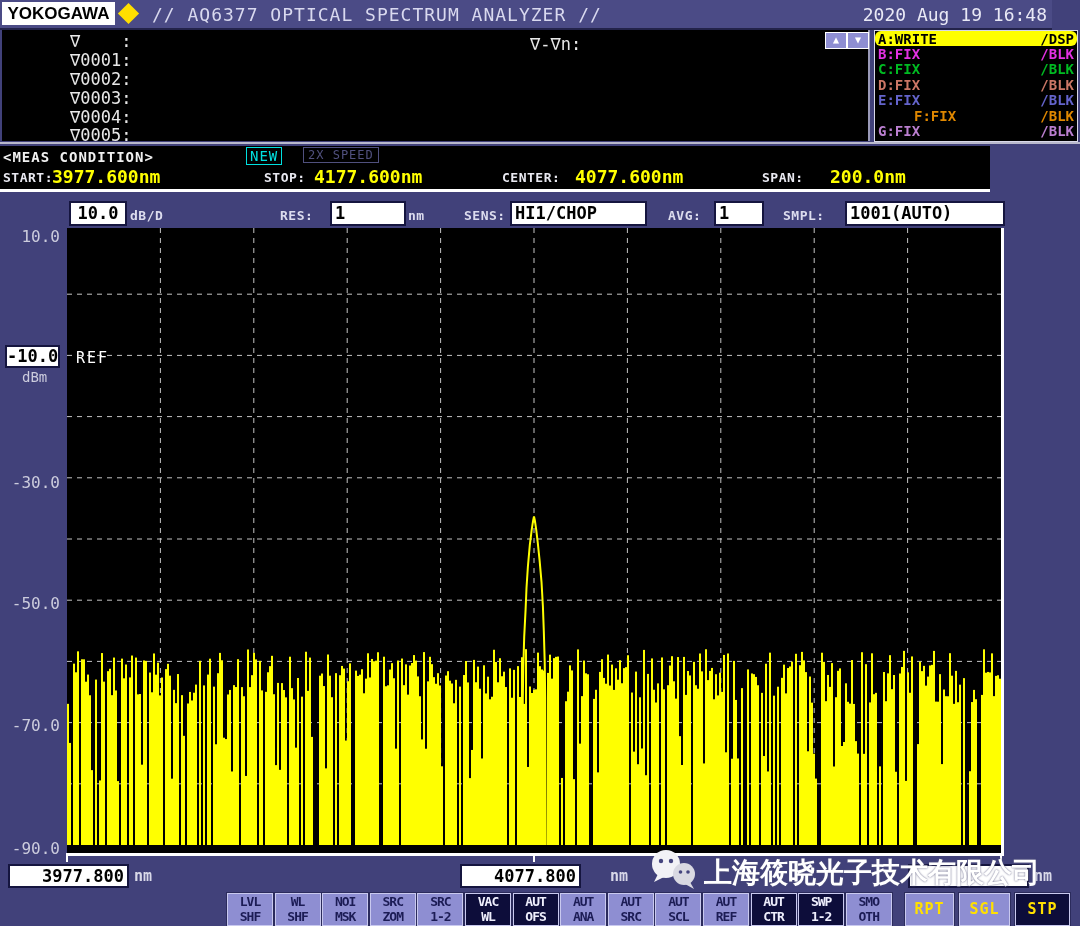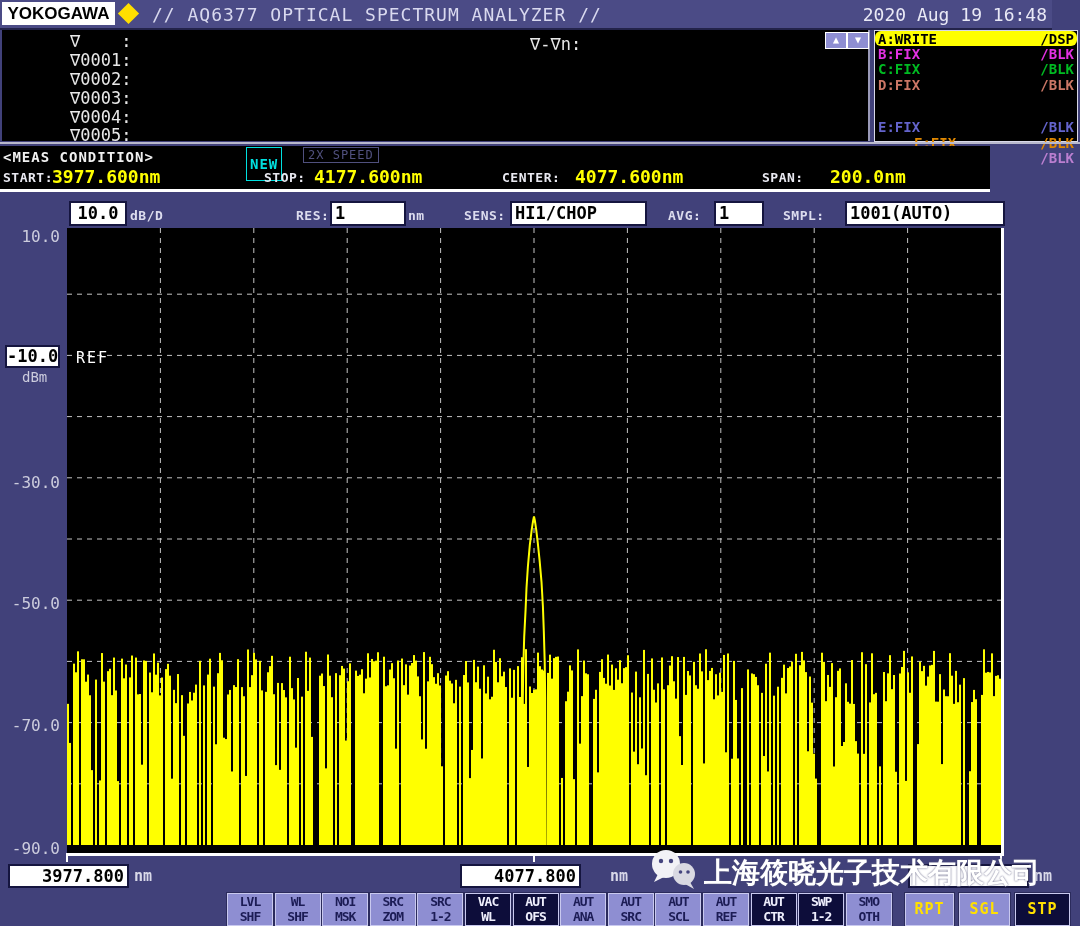--- a/index.html
+++ b/index.html
@@ -20,22 +20,22 @@
   .arrowbtn{position:absolute;top:2px;width:20px;height:15px;background:#8e8ed2;border:1px solid #ffffff;
             color:#fff;font-size:10px;line-height:14px;text-align:center;cursor:pointer;}
   .sep1{position:absolute;left:0;top:142px;width:1080px;height:2px;background:#b9b9cc;}
   .trace-panel{position:absolute;left:874px;top:30px;width:202px;height:110px;background:#000;border:1px solid #d8d8e8;}
   .trace-row{display:flex;justify-content:space-between;align-items:center;height:15.4px;padding:0 3px;
              font-size:14px;font-weight:bold;white-space:pre;}
   .trace-row.active{background:#ffff00;color:#000 !important;border-radius:6px;}
   
   .meas-panel{position:absolute;left:0;top:146px;width:990px;height:43px;background:#000;border-bottom:3px solid #ffffff;}
   .meas-head{position:absolute;left:3px;top:3px;font-size:14px;font-weight:bold;color:#f0f0f0;letter-spacing:1px;}
-  .badge-new{position:absolute;left:246px;top:1px;font-size:14px;font-weight:bold;color:#00e0e0;
-             border:1px solid #00e0e0;padding:8px 3px;letter-spacing:1px;}
+  .badge-new{position:absolute;left:246px;top:1px;font-size:14px;font-weight:normal;color:#00e0e0;
+             border:1px solid #00e0e0;padding:0 3px;letter-spacing:1px;}
   .badge-speed{position:absolute;left:303px;top:1px;font-size:12px;font-weight:normal;color:#50507e;
              border:1px solid #50507e;padding:0 4px;letter-spacing:1px;}
   .mlbl{position:absolute;top:24px;font-size:13px;font-weight:bold;color:#e8e8f0;letter-spacing:0.5px;}
   .mval{position:absolute;top:20px;font-size:18px;font-weight:bold;color:#ffff00;}
   
   .vbox{position:absolute;background:#ffffff;border:2px solid #15153f;color:#000;
         font-size:17px;font-weight:bold;line-height:19px;height:19px;padding:1px 3px;white-space:pre;}
   .slbl{position:absolute;top:208px;font-size:13px;font-weight:bold;color:#dcdcee;letter-spacing:0.5px;}
   
   #plot{position:absolute;left:67px;top:228px;background:#000;}
@@ -84,21 +84,21 @@
     <div class="delta">∇-∇n:</div>
     <div class="arrowbtn" style="left:823px"><span>▲</span></div>
     <div class="arrowbtn" style="left:845px"><span>▼</span></div>
   </div>
 
   <div class="trace-panel">
     <div class="trace-row active" style="color: rgb(255, 255, 0);"><span>A:WRITE</span><span>/DSP</span></div>
     <div class="trace-row" style="color: rgb(228, 49, 228);"><span>B:FIX</span><span>/BLK</span></div>
     <div class="trace-row" style="color: rgb(0, 187, 34);"><span>C:FIX</span><span>/BLK</span></div>
     <div class="trace-row" style="color: rgb(204, 119, 102);"><span>D:FIX</span><span>/BLK</span></div>
-    <div class="trace-row" style="color: rgb(100, 100, 204); margin-top: 27px;"><span>E:FIX</span><span>/BLK</span></div>
+    <div class="trace-row" style="color: rgb(100, 100, 204);"><span>E:FIX</span><span>/BLK</span></div>
     <div class="trace-row" style="color: rgb(224, 136, 0); margin-left: 36px;"><span>F:FIX</span><span>/BLK</span></div>
     <div class="trace-row" style="color: rgb(187, 127, 208);"><span>G:FIX</span><span>/BLK</span></div>
   </div>
 
   <div class="sep1"></div>
 
   <div class="meas-panel">
     <div class="meas-head">&lt;MEAS CONDITION&gt;</div>
     <div class="badge-new">NEW</div>
     <div class="badge-speed">2X SPEED</div>
@@ -107,21 +107,21 @@
     <span class="mlbl" style="left:264px">STOP:</span>
     <span class="mval" style="left:314px">4177.600nm</span>
     <span class="mlbl" style="left:502px">CENTER:</span>
     <span class="mval" style="left:575px">4077.600nm</span>
     <span class="mlbl" style="left:762px">SPAN:</span>
     <span class="mval" style="left:830px">200.0nm</span>
   </div>
 
   <div class="vbox" style="left:69px;top:201px;width:48px;text-align:center">10.0</div>
   <span class="slbl" style="left:130px">dB/D</span>
-  <span class="slbl" style="left:296px">RES:</span>
+  <span class="slbl" style="left:280px">RES:</span>
   <div class="vbox" style="left:330px;top:201px;width:66px">1</div>
   <span class="slbl" style="left:408px">nm</span>
   <span class="slbl" style="left:464px">SENS:</span>
   <div class="vbox" style="left:510px;top:201px;width:127px;text-align:left">HI1/CHOP</div>
   <span class="slbl" style="left:668px">AVG:</span>
   <div class="vbox" style="left:714px;top:201px;width:40px">1</div>
   <span class="slbl" style="left:783px">SMPL:</span>
   <div class="vbox" style="left:845px;top:201px;width:150px">1001(AUTO)</div>
 
   <svg id="plot" width="934" height="625">

